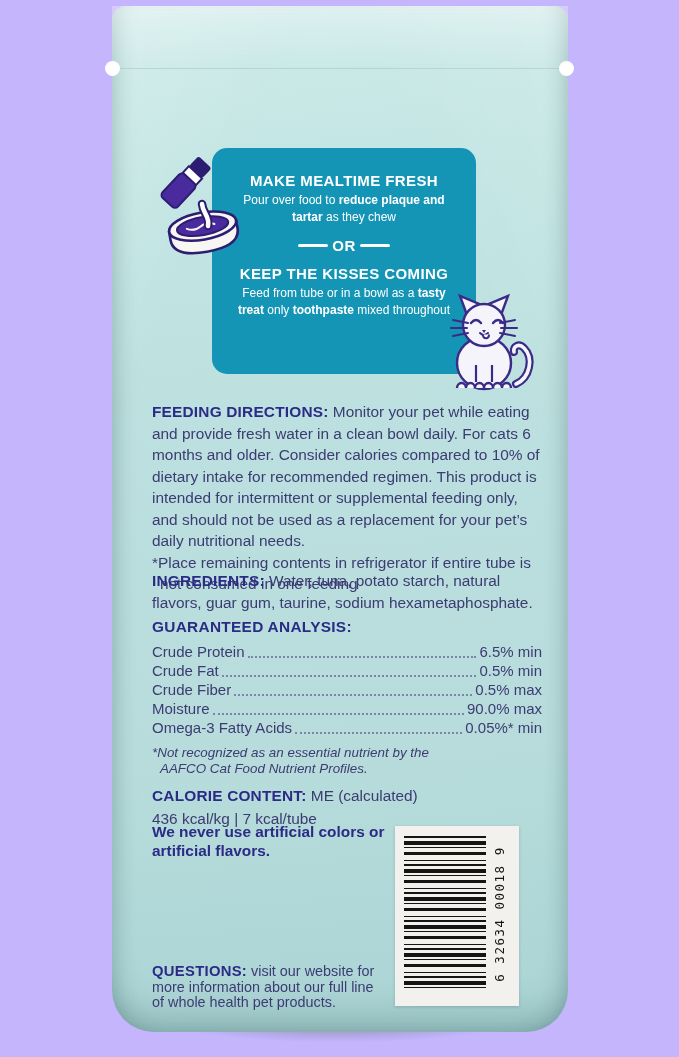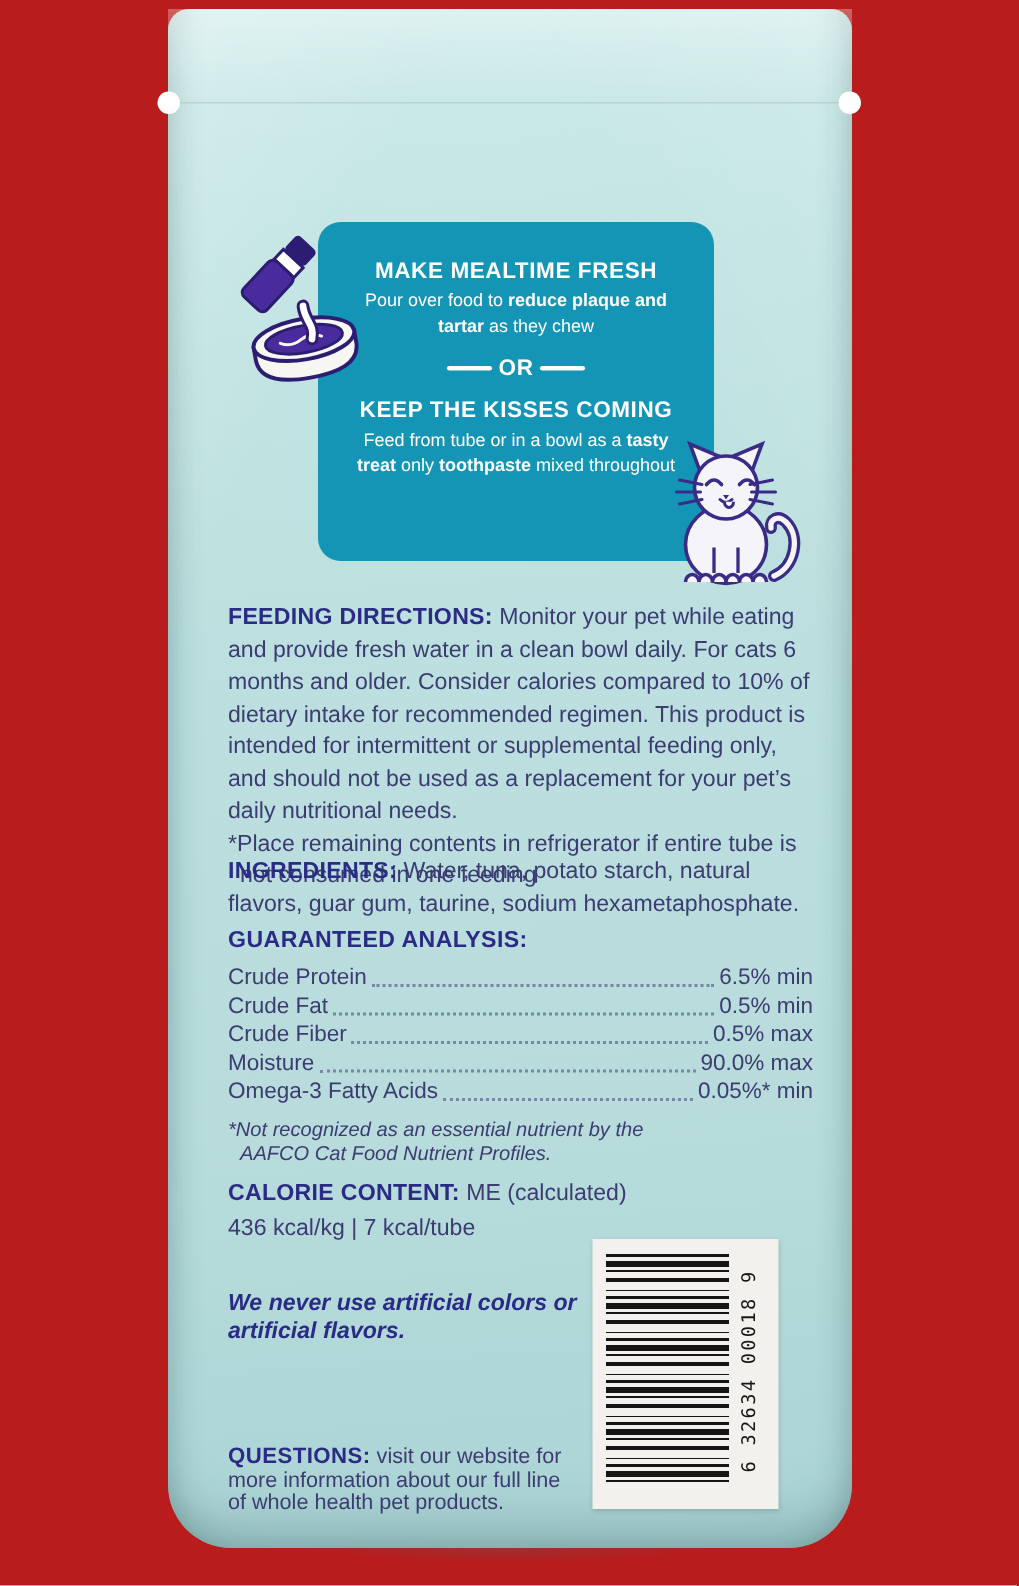--- a/index.html
+++ b/index.html
@@ -1,16 +1,16 @@
 <!DOCTYPE html>
 <html><head>
 <meta charset="utf-8">
 <style>
   html,body{margin:0;padding:0;background:#fff;}
-  .stage{position:relative;width:679px;height:1057px;background:#b91c1c;overflow:hidden;
+  .stage{position:relative;width:679px;height:1057px;background:#c4b5fd;overflow:hidden;
          font-family:"Liberation Sans","DejaVu Sans",sans-serif;}
 
   
   .pouch-shadow{position:absolute;left:108px;top:1002px;width:462px;height:48px;
     background:radial-gradient(ellipse 50% 50% at 50% 50%,rgba(90,100,102,.42),rgba(90,100,102,0) 68%);}
 
   
   .pouch{position:absolute;left:112px;top:6px;width:456px;height:1026px;
     border-radius:14px 14px 42px 42px;
     background:linear-gradient(176deg,#cdebe9 0%,#c4e6e4 16%,#bce0df 42%,#b7dcdb 72%,#abd4d5 100%);
@@ -167,21 +167,21 @@
       </div>
     <div class="blk footnote" style="top:739px;">
       <span class="hang">*Not recognized as an essential nutrient by the AAFCO Cat Food Nutrient Profiles.</span>
     </div>
 
     <div class="blk" style="top:779px;">
       <b>CALORIE CONTENT:</b><span> ME (calculated)</span>
       <div class="calorie2">436 kcal/kg | 7 kcal/tube</div>
     </div>
 
-    <div class="blk noart" style="top:854px;font-style:italic;">We never use artificial colors or artificial flavors.</div>
+    <div class="blk noart" style="top:817px;">We never use artificial colors or artificial flavors.</div>
 
 
     <div class="blk small" style="top:958px;width:232px;">
       <b>QUESTIONS:</b><span> visit our website for more information about our full line of whole health pet products.</span>
     </div>
 
     <div class="barcode">
       <div class="bc-bars"></div>
       <div class="bc-digits">6 32634 00018 9</div>
     </div>

